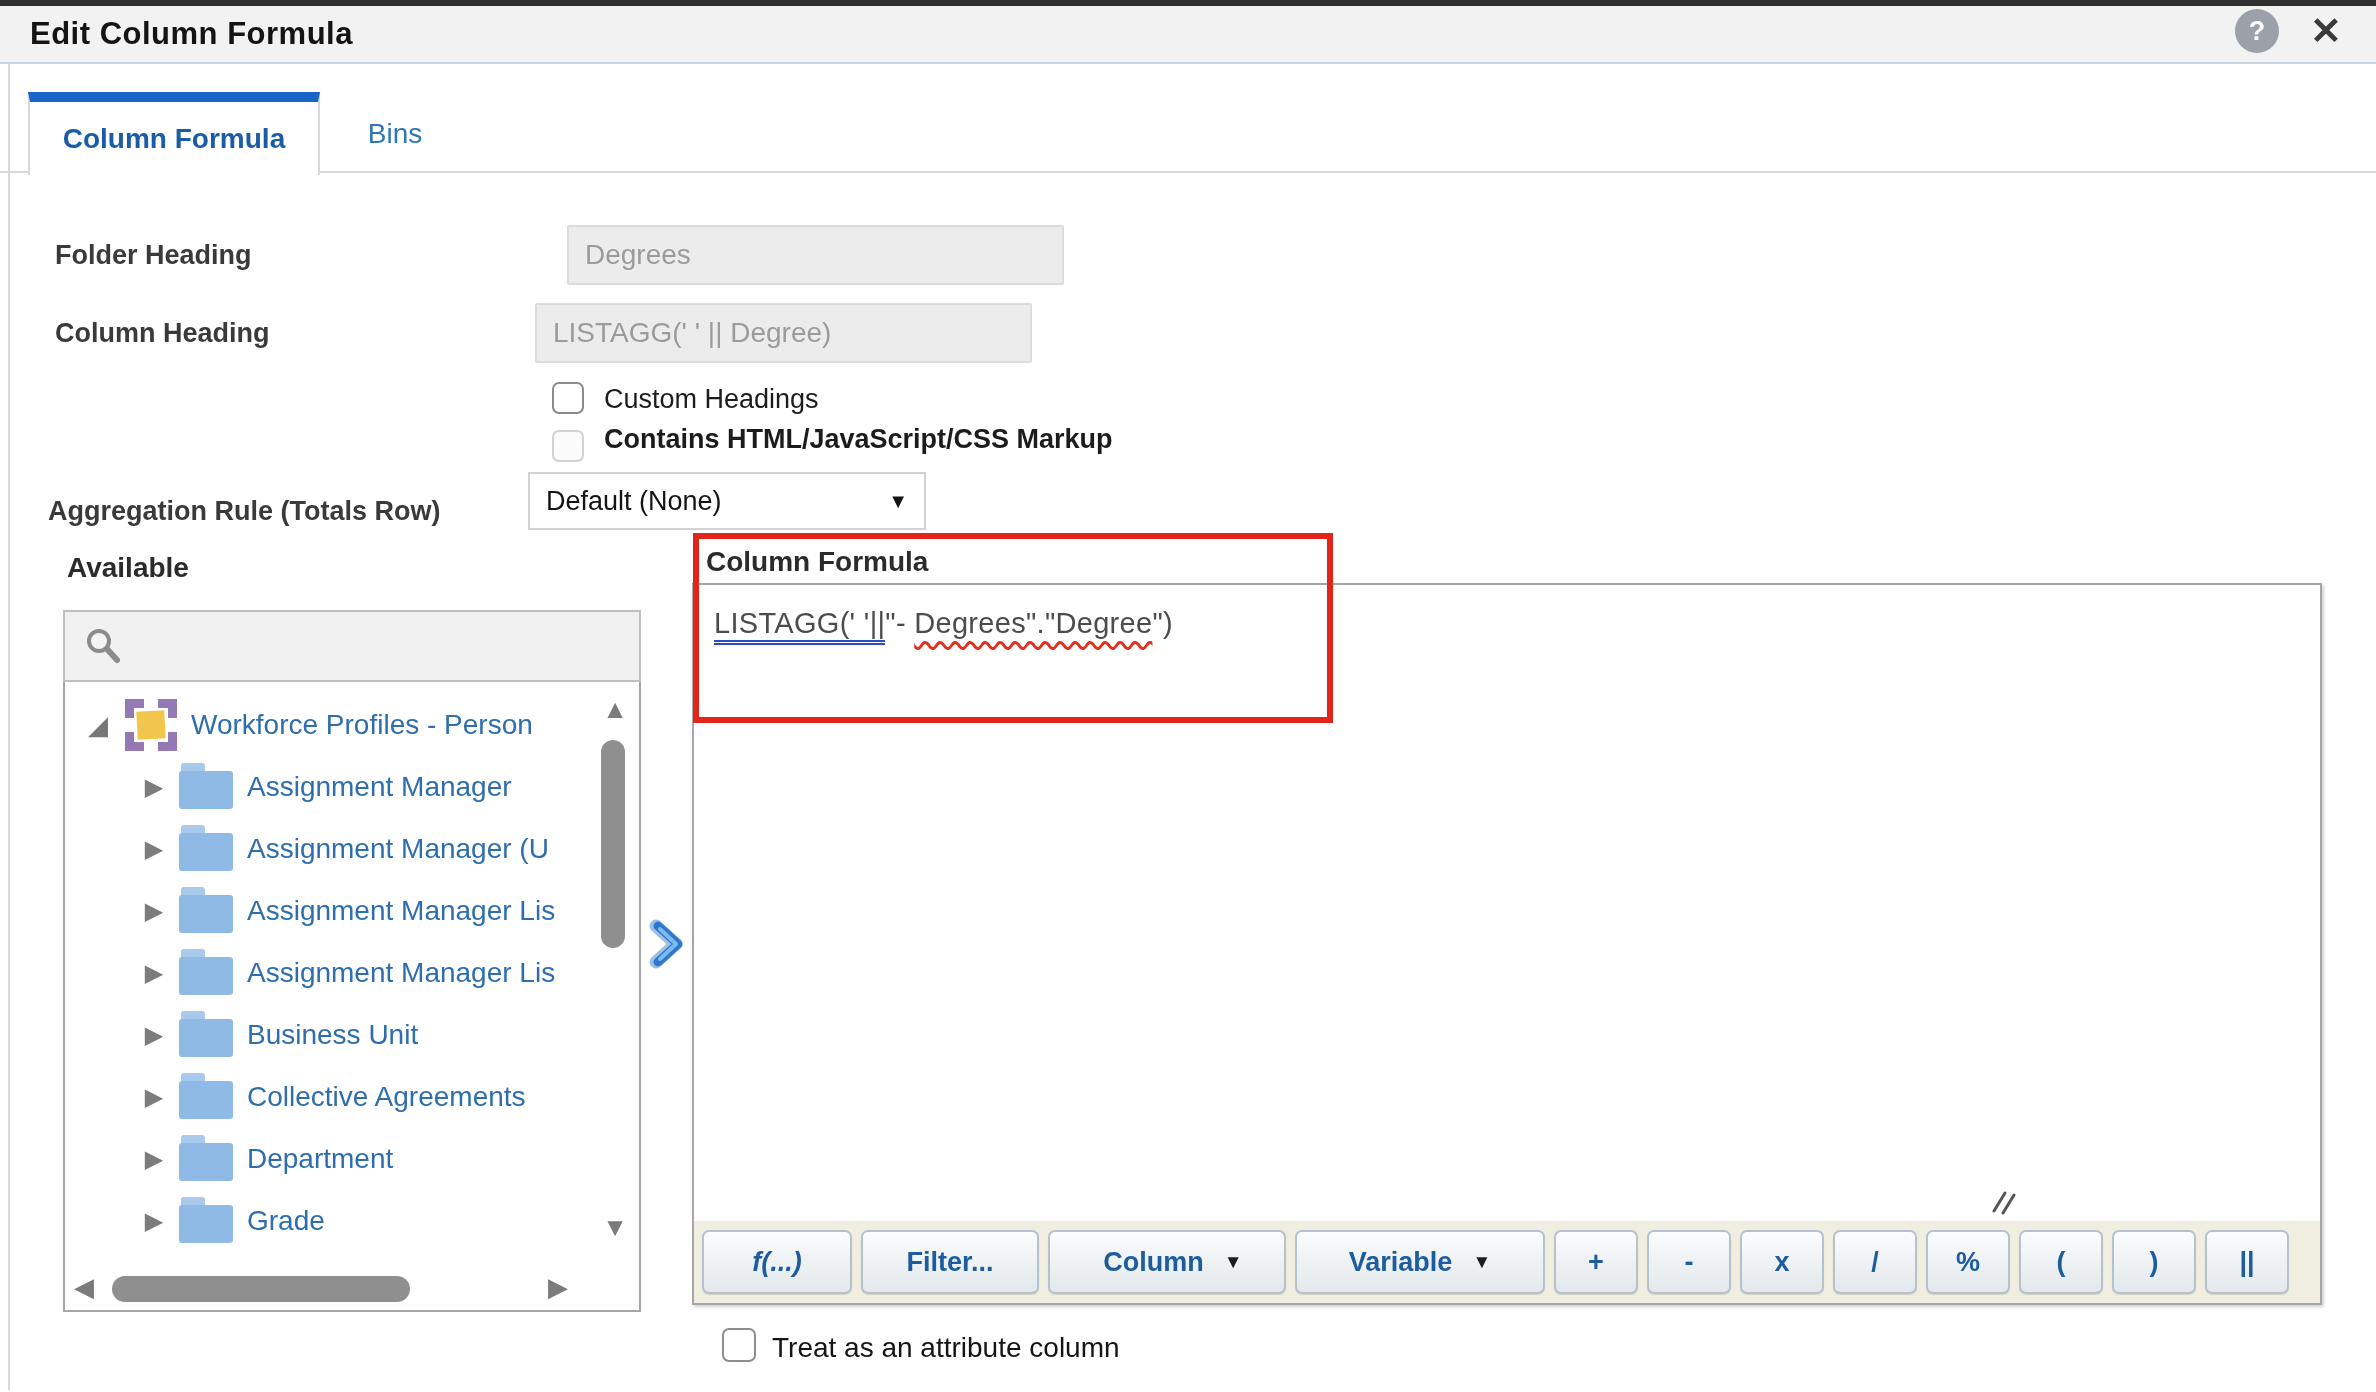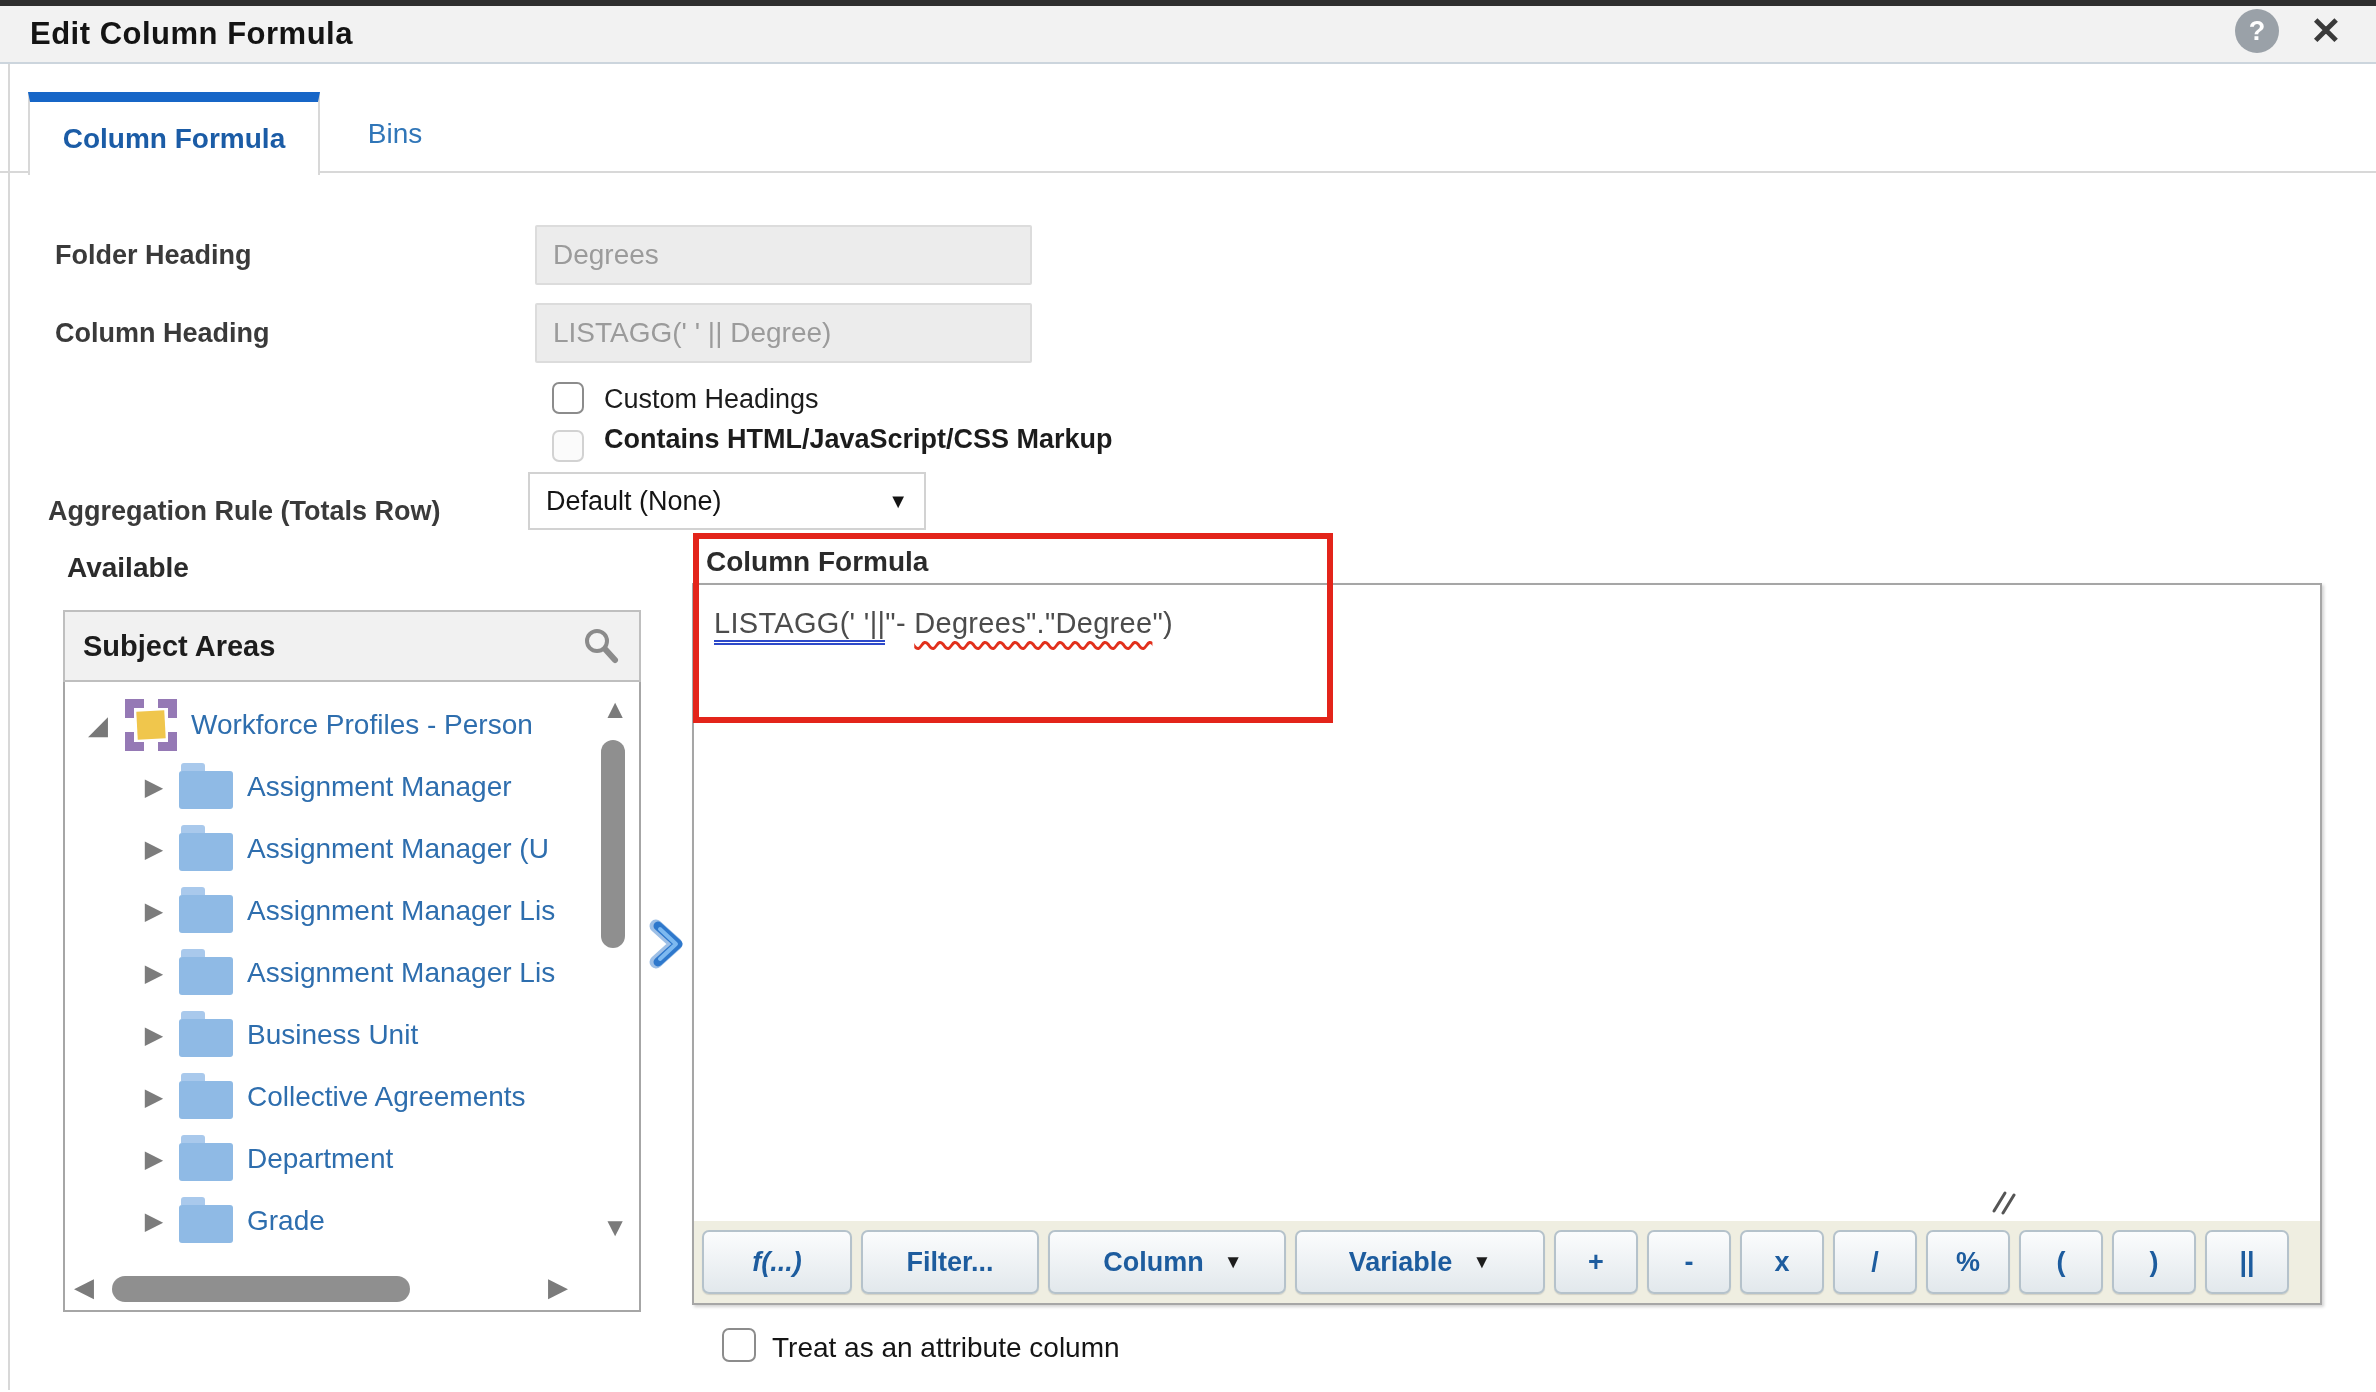--- a/index.html
+++ b/index.html
@@ -35,21 +35,21 @@
     display:flex; align-items:center; justify-content:center;
     font-size:28px; color:#3076b8; cursor:pointer; }
 
   
   .field-label { font-size:27px; font-weight:bold; color:#3a3a3a; text-align:left; width:460px; }
   .lbl-folder   { left:55px; top:240px; }
   .lbl-colhead  { left:55px; top:318px; }
   .txt-input { left:535px; width:497px; height:60px; background:#ececec;
     border:2px solid #dcdcdc; border-radius:2px; font-family:"Liberation Sans",sans-serif;
     font-size:28px; color:#9b9b9b; padding:0 16px; }
-  .inp-folder { top:225px; }
+  .inp-folder { top:225px;margin-left:32px; }
   .inp-colhead { top:303px; }
 
   .checkbox { width:32px; height:32px; background:#ffffff; border:2px solid #8c8c8c; border-radius:7px; cursor:pointer; }
   .checkbox.disabled { border-color:#d2d2d2; background:#fbfbfb; }
   .cb1 { left:552px; top:382px; }
   .cb2 { left:552px; top:430px; }
   .cb-label { font-size:27px; color:#1c1c1c; }
   .cb1-label { left:604px; top:384px; }
   .cb2-label { left:604px; top:424px;font-weight:bold; }
 
@@ -159,21 +159,20 @@
 <div class="abs lbl-agg">Aggregation Rule (Totals Row)</div>
 <div class="abs dropdown">
   <span class="dd-text">Default (None)</span>
   <span class="dd-caret">▼</span>
 </div>
 
 <div class="abs lbl-available">Available</div>
 <div class="abs lbl-formula">Column Formula</div>
 
 <div class="abs sa-header">
-  <span class="sa-title">Subject Areas</span>
   <svg width="40" height="40" viewBox="0 0 40 40">
     <circle cx="16" cy="15" r="10" fill="#f4f4f4" stroke="#8b8b8b" stroke-width="4"></circle>
     <line x1="24" y1="23" x2="34" y2="34" stroke="#8b8b8b" stroke-width="6" stroke-linecap="round"></line>
   </svg>
 </div>
 
 <div class="abs sa-tree">
   <div class="tree-row tw-root" style="top:12px; left:16px;">
     <span class="tree-caret expanded">◢</span>
     <span class="sa-root-icon">

